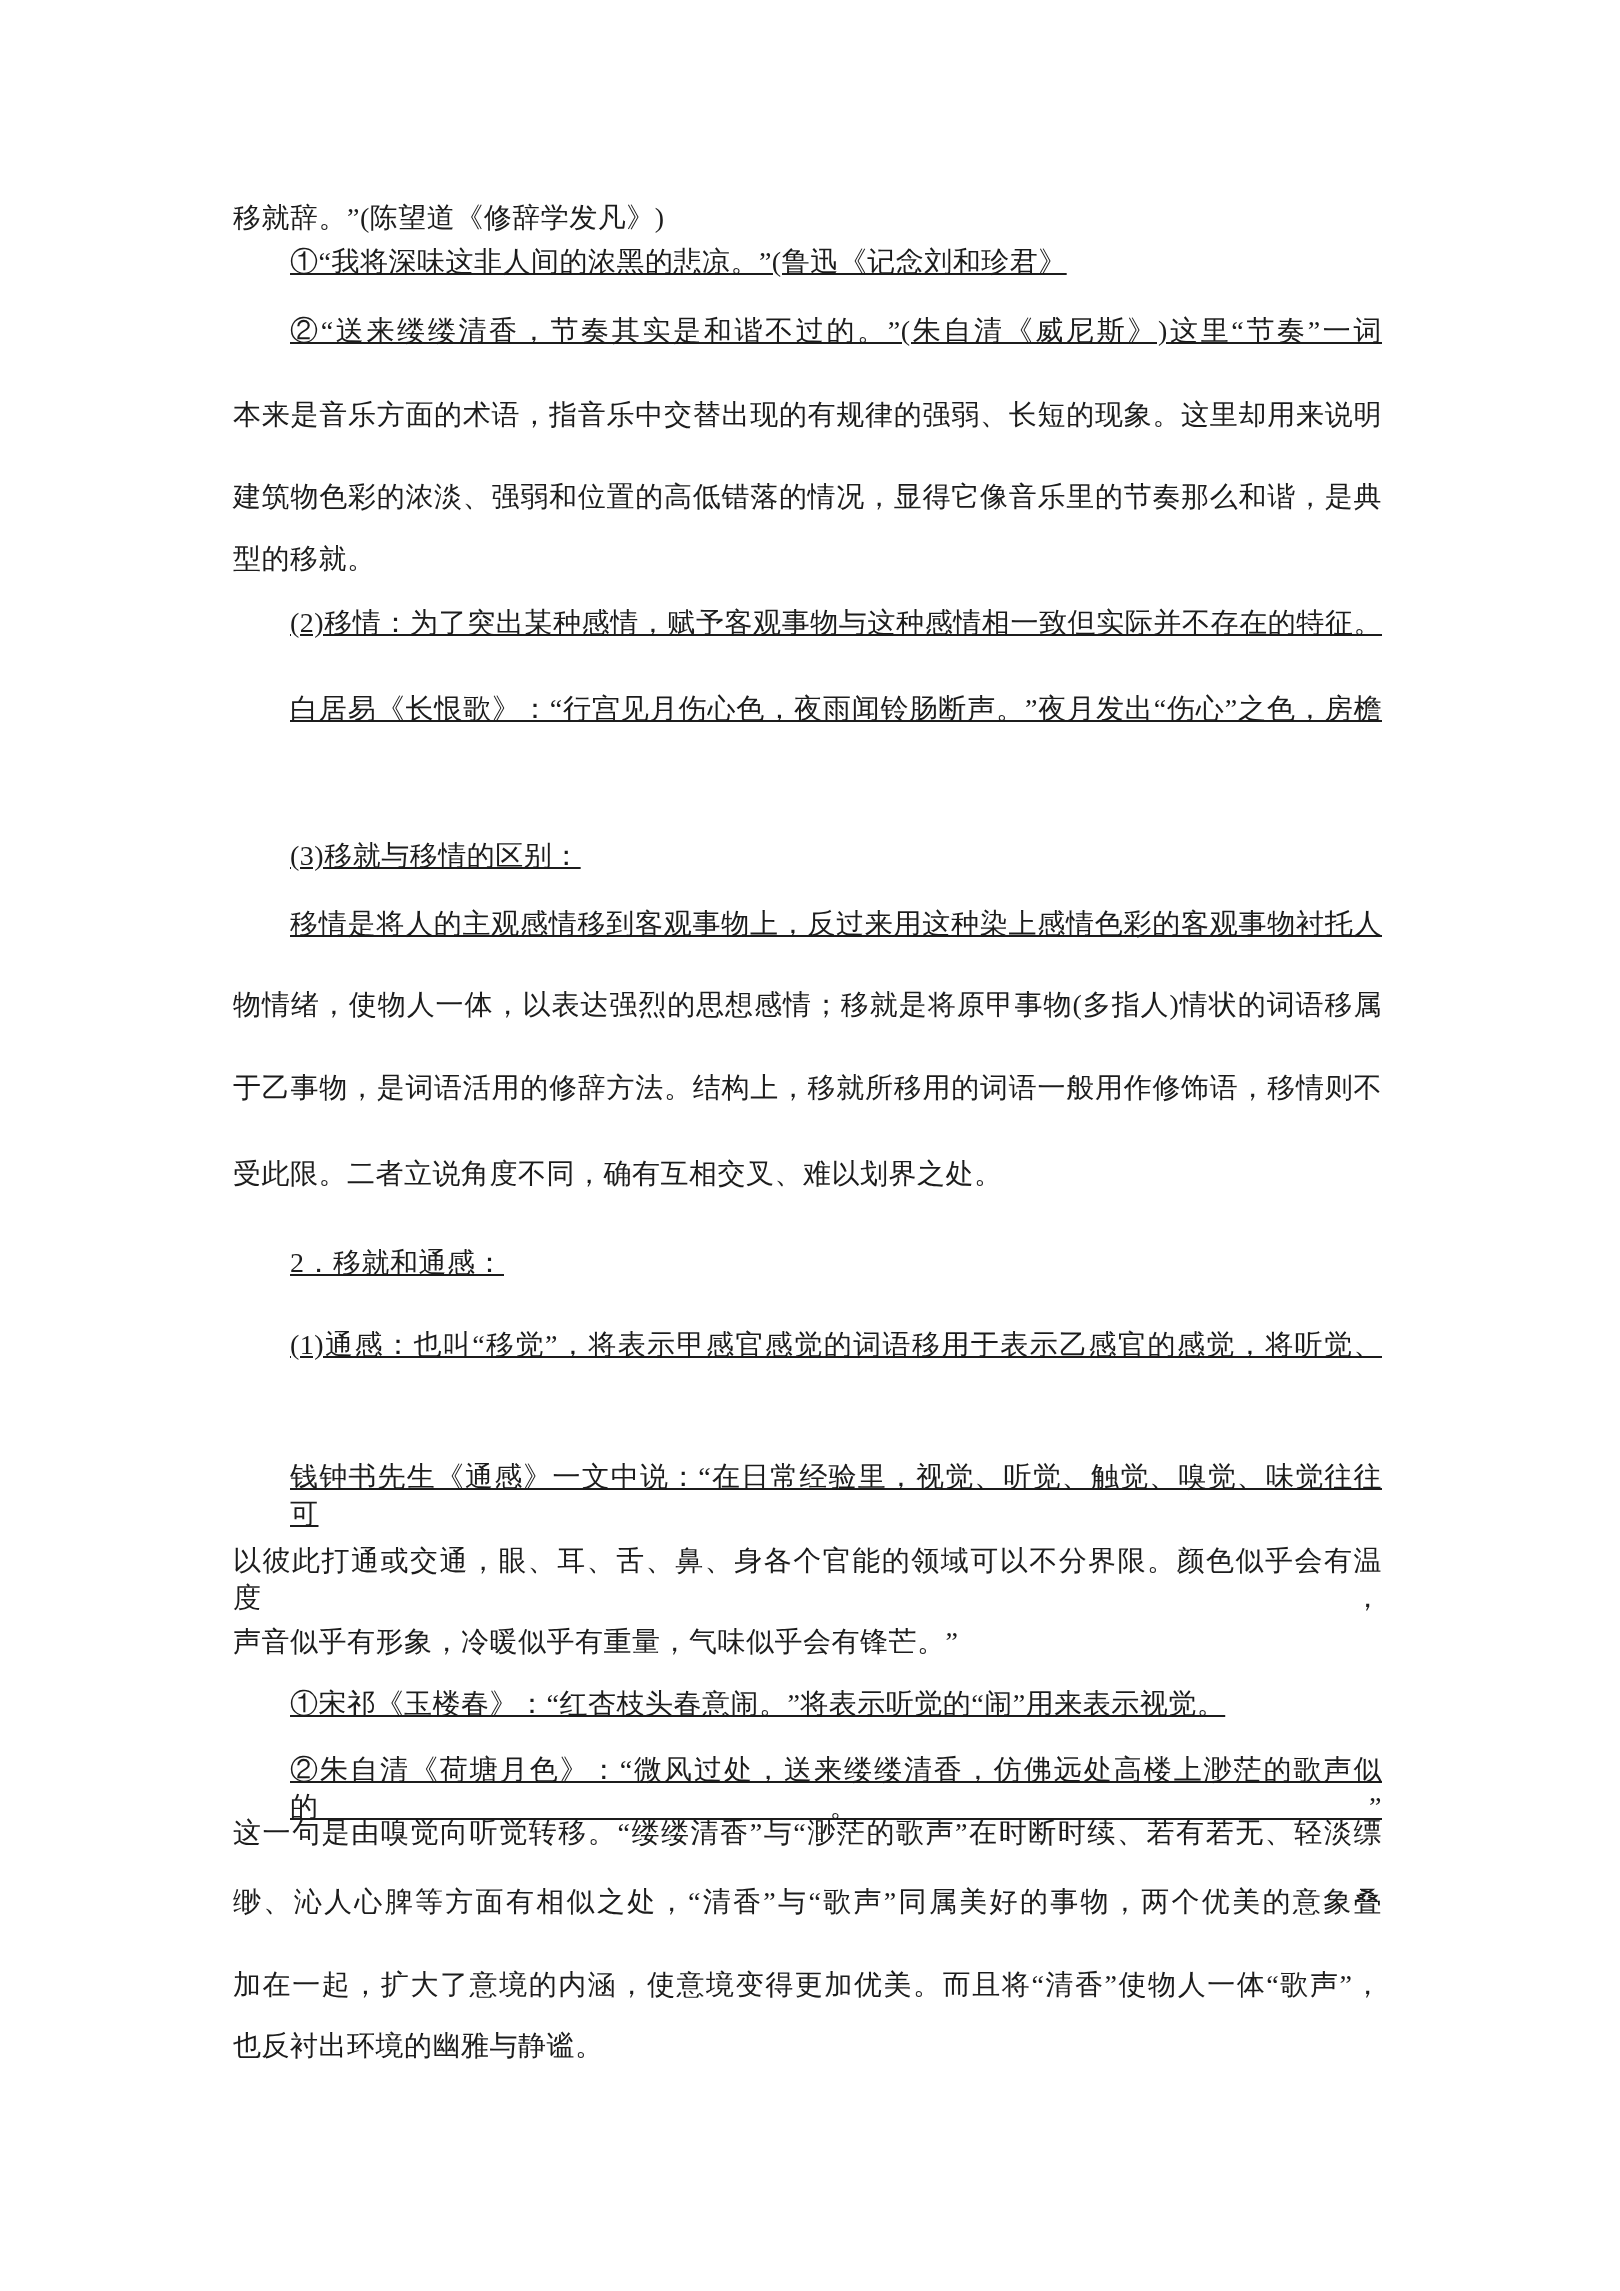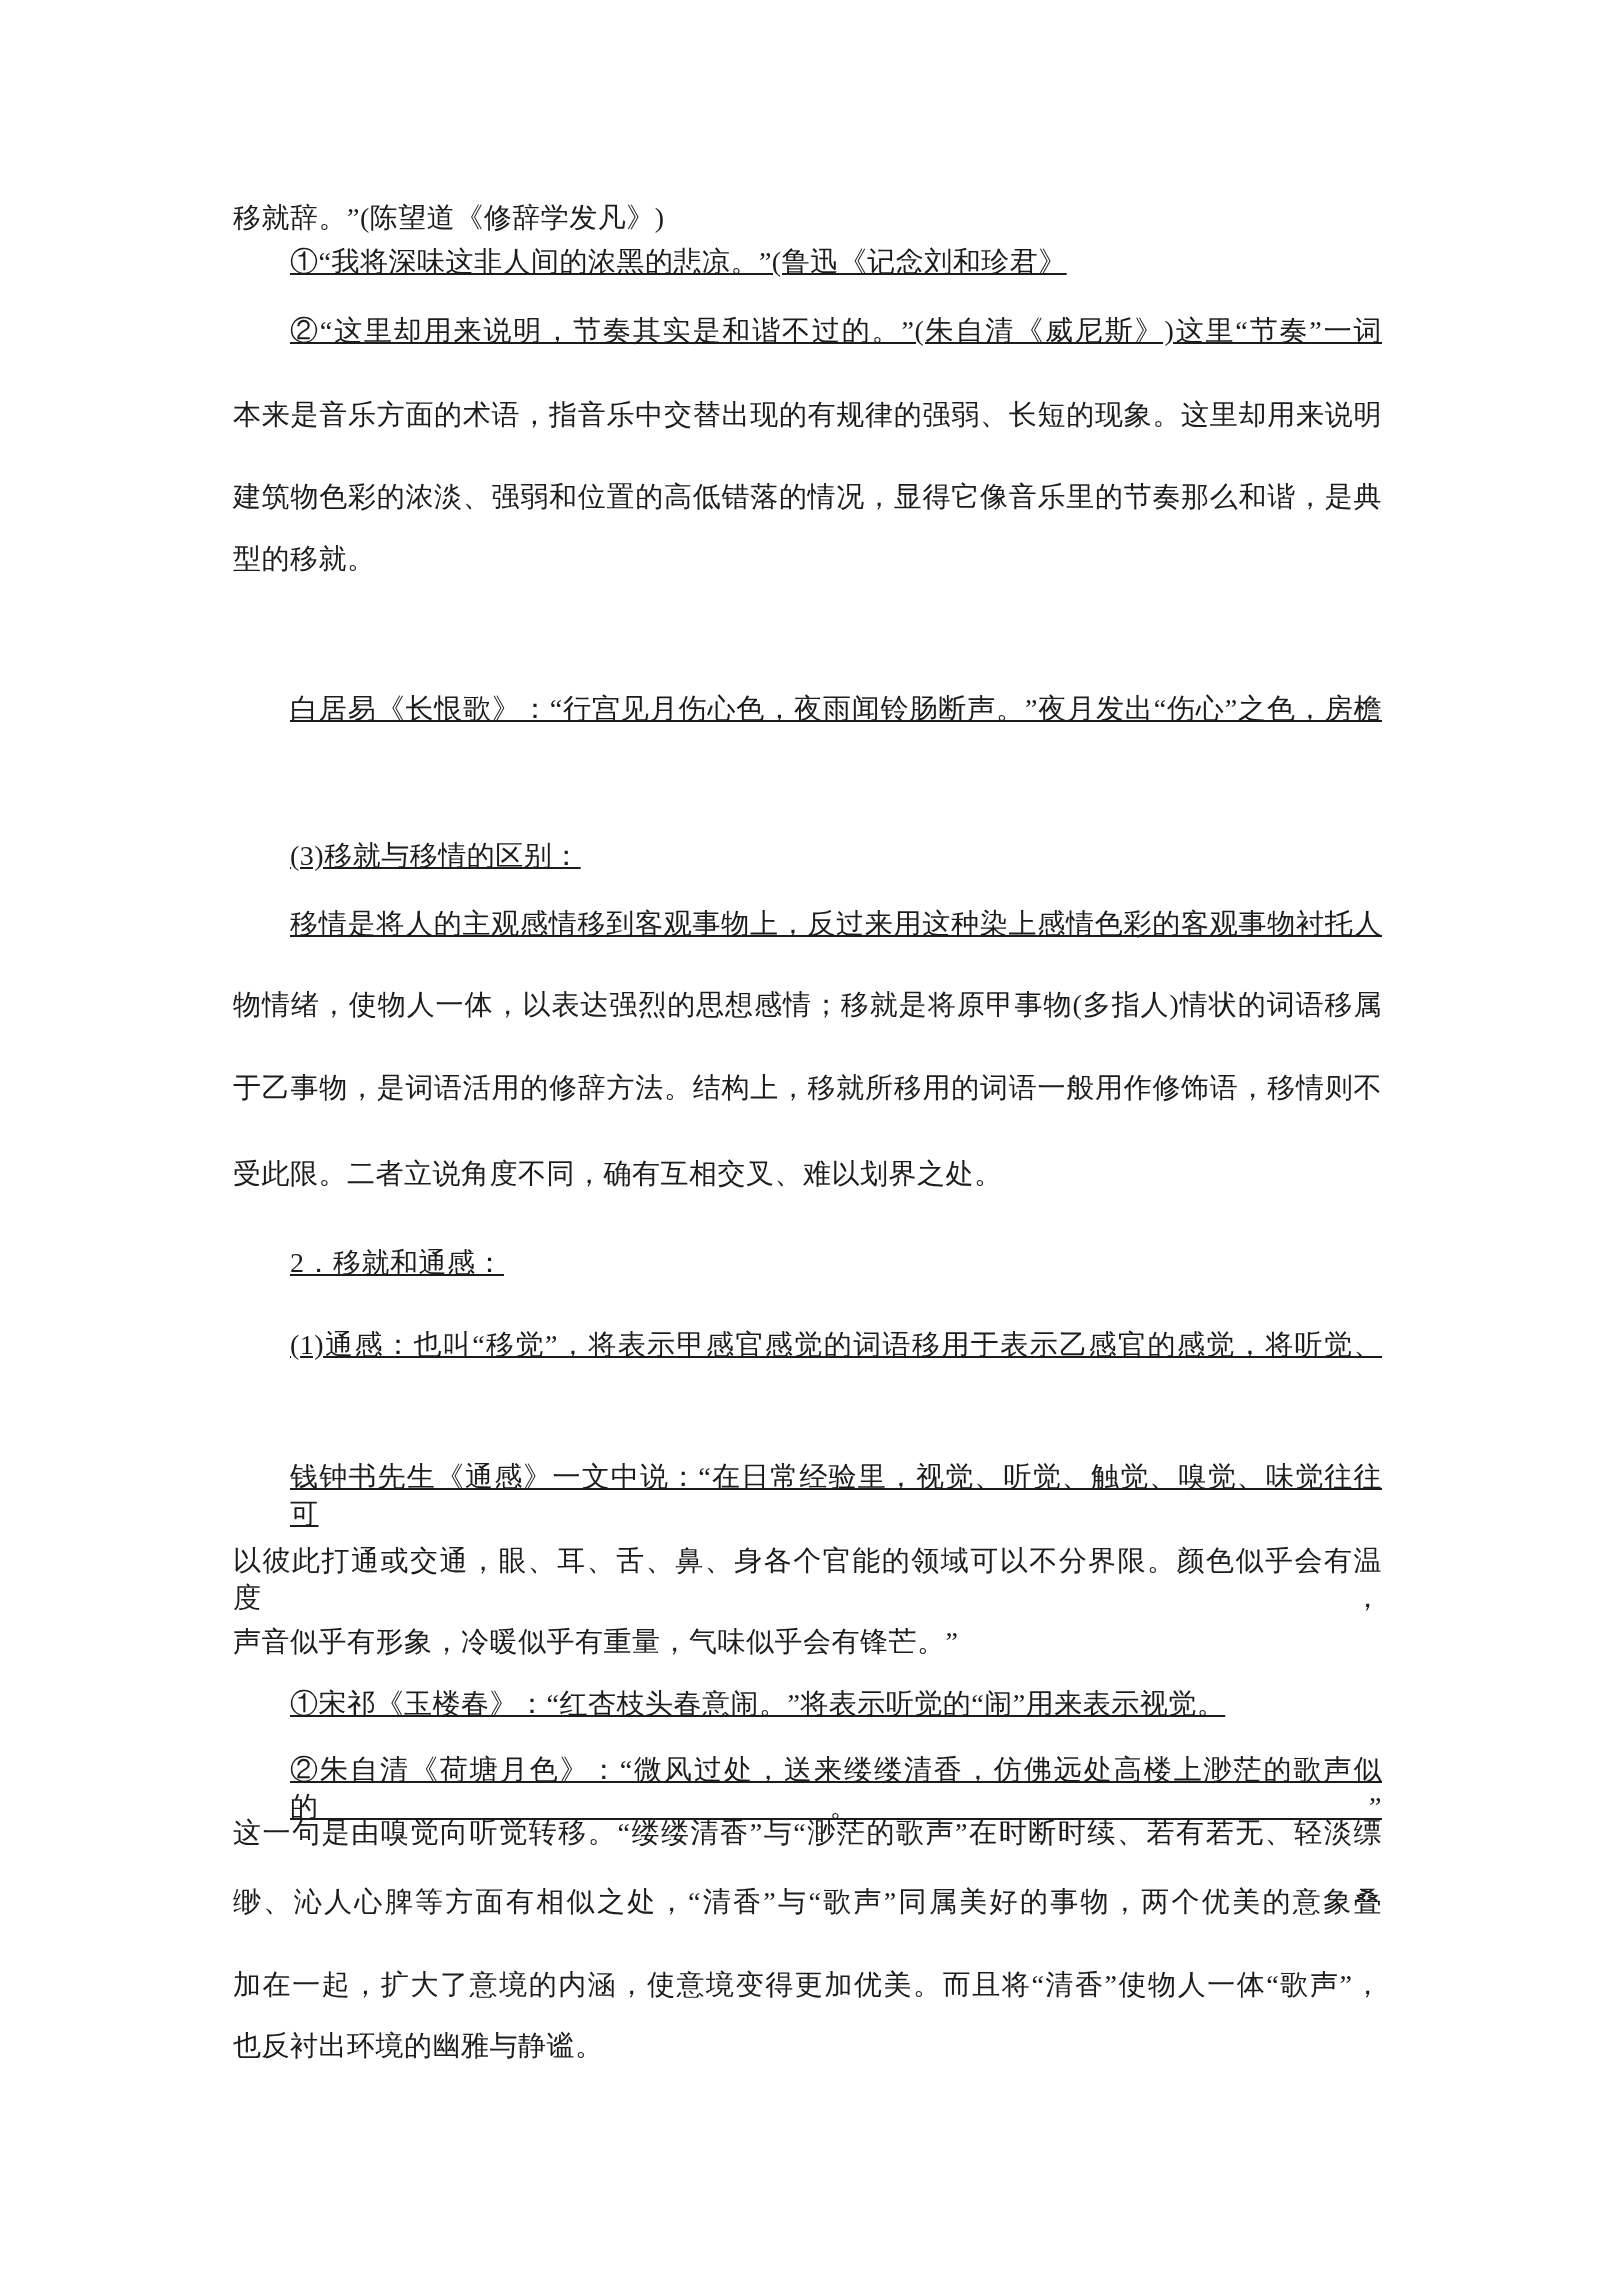--- a/index.html
+++ b/index.html
@@ -47,25 +47,26 @@
 </style>
 </head>
 <body>
 
 <div class="page">
 
   <div class="line" style="top:199px">移就辞。”(陈望道《修辞学发凡》)</div>
 
   <div class="line ind" style="top:243px">①“我将深味这非人间的浓黑的悲凉。”(鲁迅《记念刘和珍君》</div>
 
-  <div class="line ind fill" style="top:312px">②“这里却用来说明，节奏其实是和谐不过的。”(朱自清《威尼斯》)这里“节奏”一词</div>
+  <div class="line ind fill" style="top:312px">②“送来缕缕清香，节奏其实是和谐不过的。”(朱自清《威尼斯》)这里“节奏”一词</div>
   <div class="line fill" style="top:396px">本来是音乐方面的术语，指音乐中交替出现的有规律的强弱、长短的现象。这里却用来说明</div>
   <div class="line fill" style="top:478px">建筑物色彩的浓淡、强弱和位置的高低错落的情况，显得它像音乐里的节奏那么和谐，是典</div>
   <div class="line" style="top:540px">型的移就。</div>
 
+  <div class="line ind fill" style="top:604px">(2)移情：为了突出某种感情，赋予客观事物与这种感情相一致但实际并不存在的特征。</div>
 
   <div class="line ind fill" style="top:690px">白居易《长恨歌》：“行宫见月伤心色，夜雨闻铃肠断声。”夜月发出“伤心”之色，房檐</div>
 
   <div class="line ind" style="top:837px">(3)移就与移情的区别：</div>
 
   <div class="line ind fill" style="top:905px">移情是将人的主观感情移到客观事物上，反过来用这种染上感情色彩的客观事物衬托人</div>
   <div class="line fill" style="top:986px">物情绪，使物人一体，以表达强烈的思想感情；移就是将原甲事物(多指人)情状的词语移属</div>
   <div class="line fill" style="top:1069px">于乙事物，是词语活用的修辞方法。结构上，移就所移用的词语一般用作修饰语，移情则不</div>
   <div class="line" style="top:1155px">受此限。二者立说角度不同，确有互相交叉、难以划界之处。</div>
 

